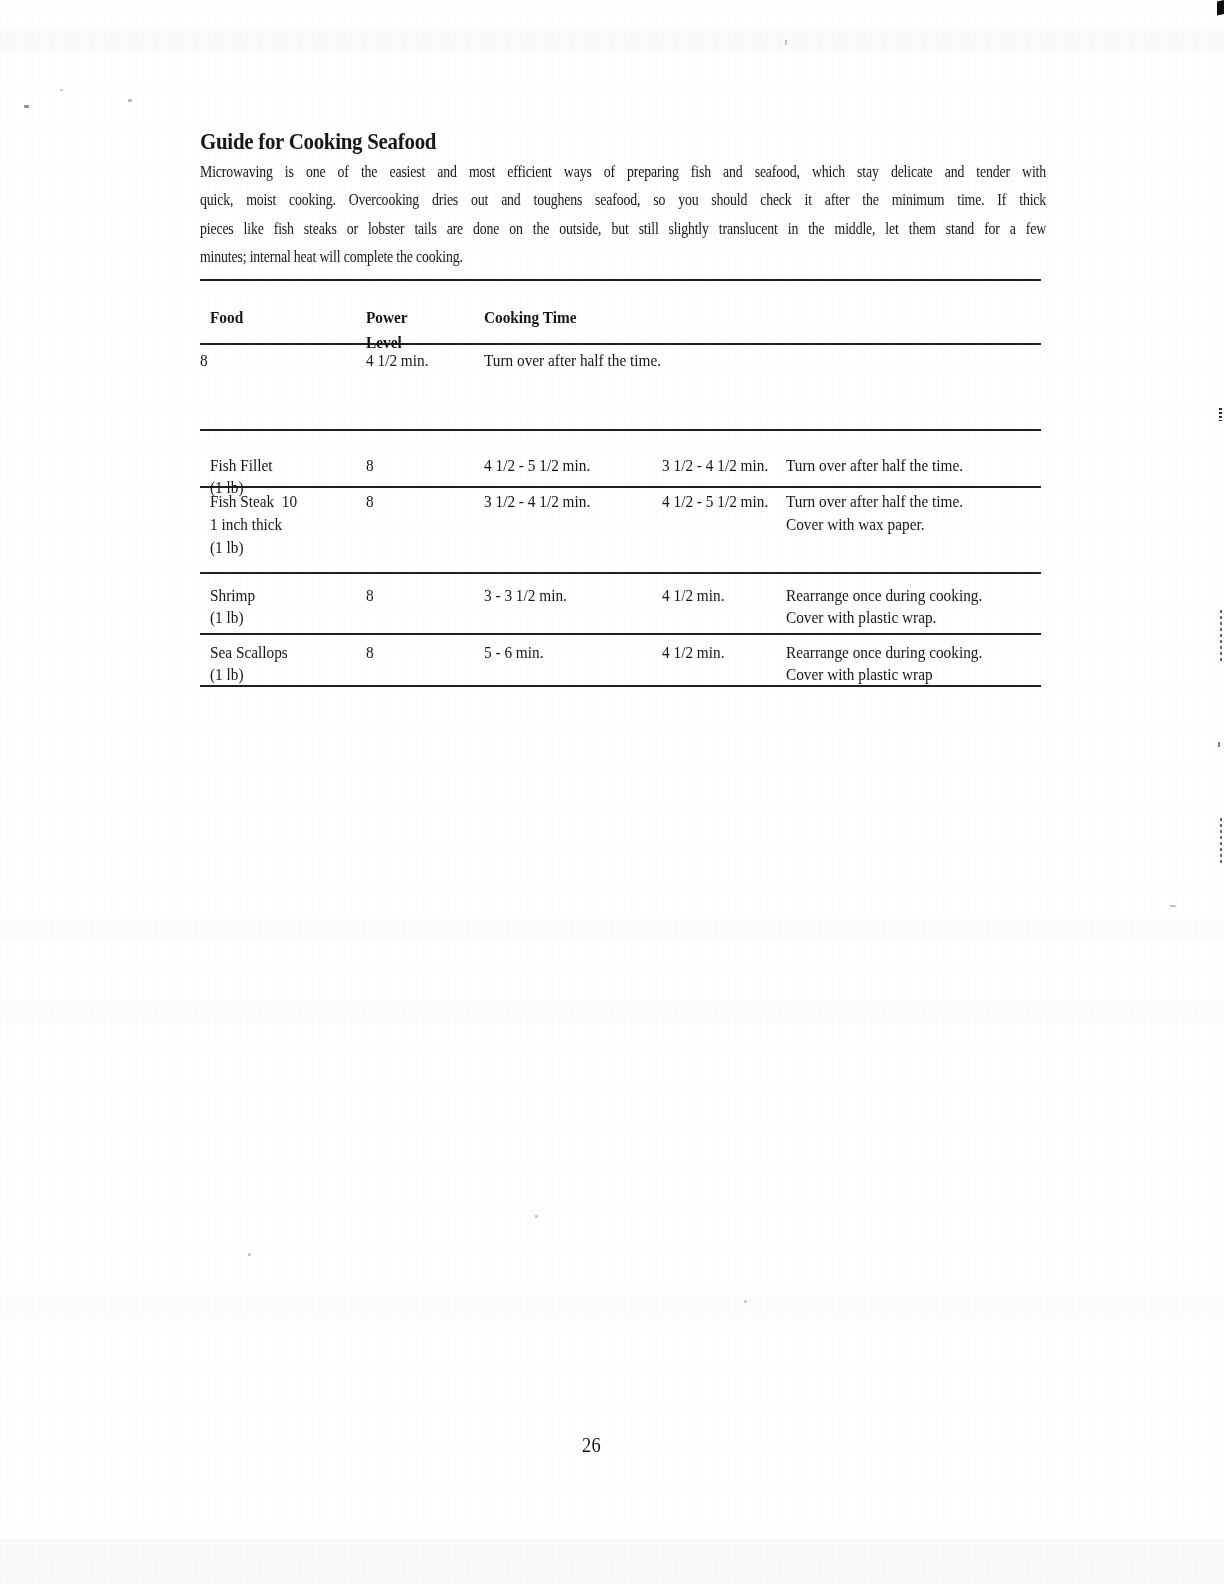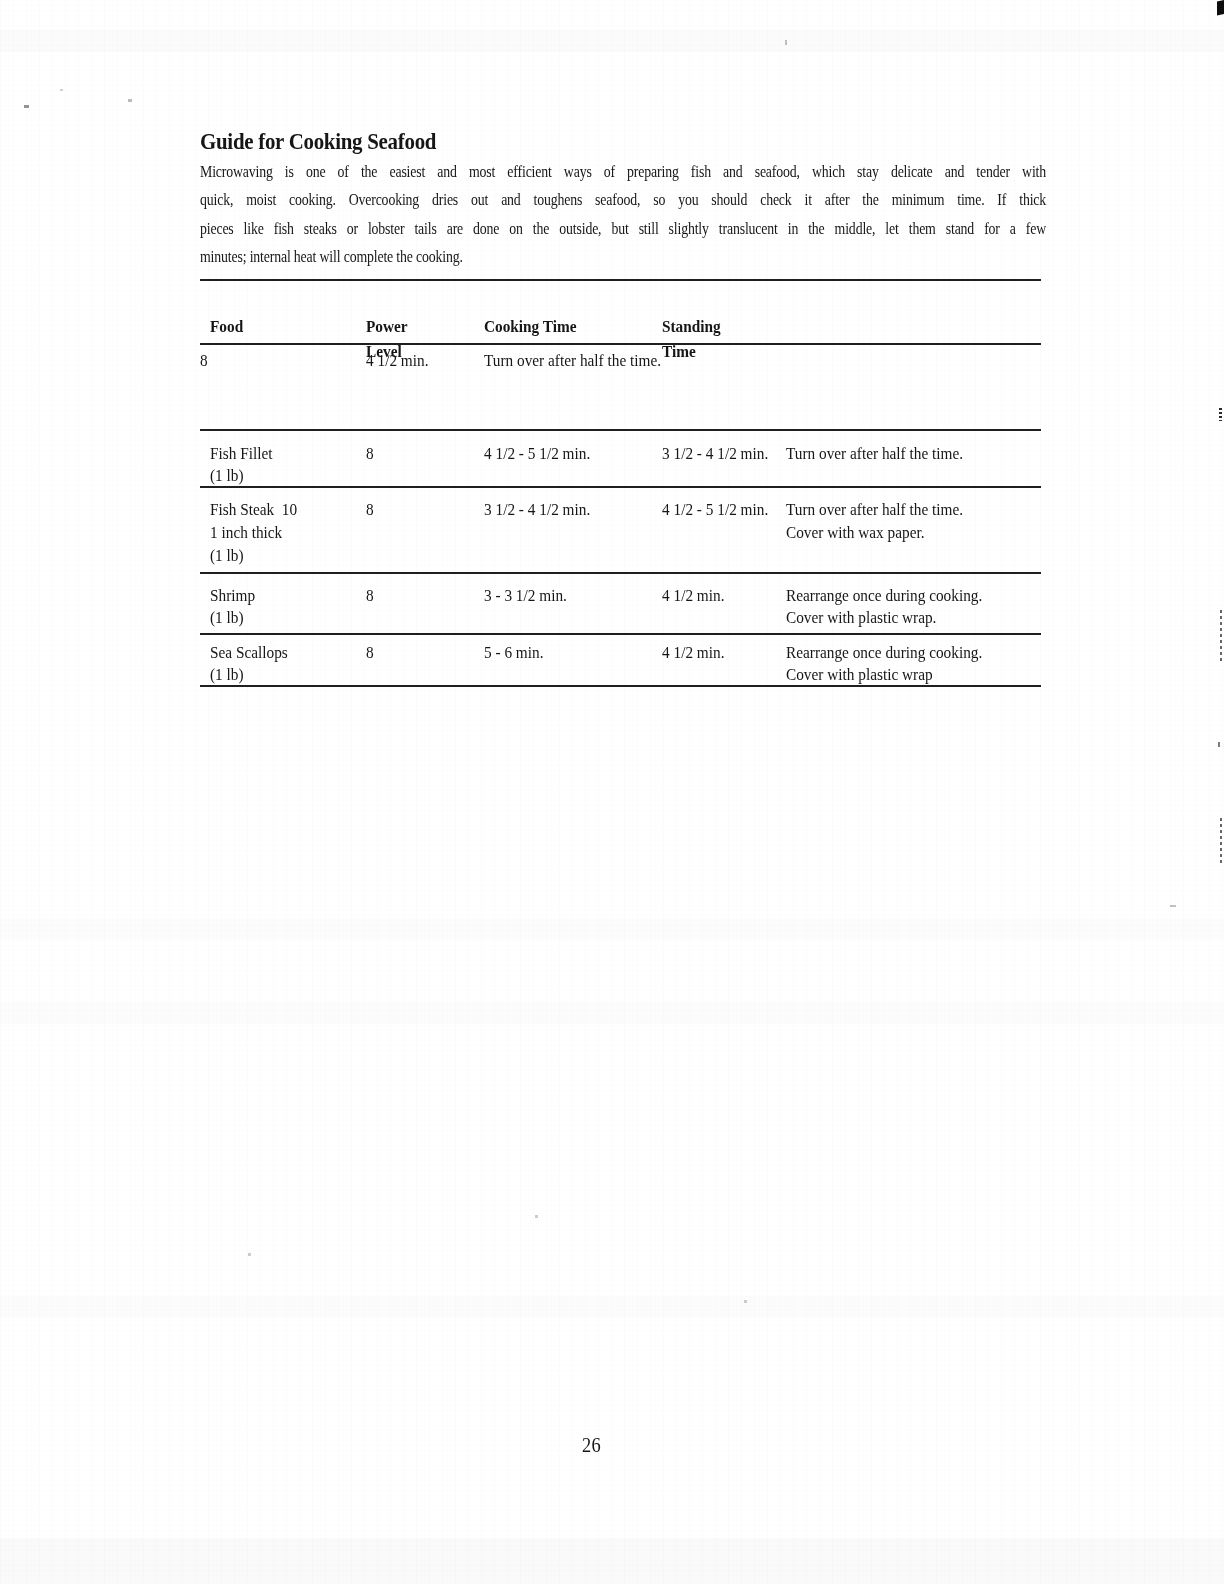--- a/index.html
+++ b/index.html
@@ -56,24 +56,24 @@
     border-bottom:2px solid var(--rule);
   }
   .trow .cell{overflow:visible;}
   .trow .c-food{padding-left:10px;}
   .cell-line{
     display:block;
     transform:scaleX(0.9);transform-origin:0 0;
     white-space:pre;
   }
   .thead{height:64px;font-weight:bold;}
-  .thead .cell{padding-top:13px;line-height:25px;margin-top:20px;}
+  .thead .cell{padding-top:24px;line-height:25px;}
   .r1{height:86px;} .r1 .cell{padding-top:5px;line-height:21.5px;}
-  .r2{height:57px;} .r2 .cell{padding-top:12px;line-height:21.5px;}
-  .r3{height:86px;} .r3 .cell{padding-top:10px;line-height:23px;}
+  .r2{height:57px;} .r2 .cell{padding-top:24px;line-height:21.5px;}
+  .r3{height:86px;} .r3 .cell{padding-top:2px;line-height:23px;}
   .r4{height:61px;} .r4 .cell{padding-top:11px;line-height:21.5px;}
   .r5{height:52px;} .r5 .cell{padding-top:7px;line-height:22px;}
 
   .page-number{
     position:absolute;left:582px;top:1434px;
     font-size:20px;letter-spacing:0.3px;
     transform:scaleX(0.92);transform-origin:0 0;
   }
 
   
@@ -122,24 +122,20 @@
       <div class="cell c-food">
         <span class="cell-line">Food</span>
       </div>
       <div class="cell">
         <span class="cell-line">Power</span>
         <span class="cell-line">Level</span>
       </div>
       <div class="cell">
         <span class="cell-line">Cooking Time</span>
       </div>
-      <div class="cell">
-        <span class="cell-line">Standing</span>
-        <span class="cell-line">Time</span>
-      </div>
     </div>
 
     <div class="trow r1">
       <div class="cell">
         <span class="cell-line">8</span>
       </div>
       <div class="cell">
         <span class="cell-line">4 1/2 min.</span>
       </div>
       <div class="cell">

